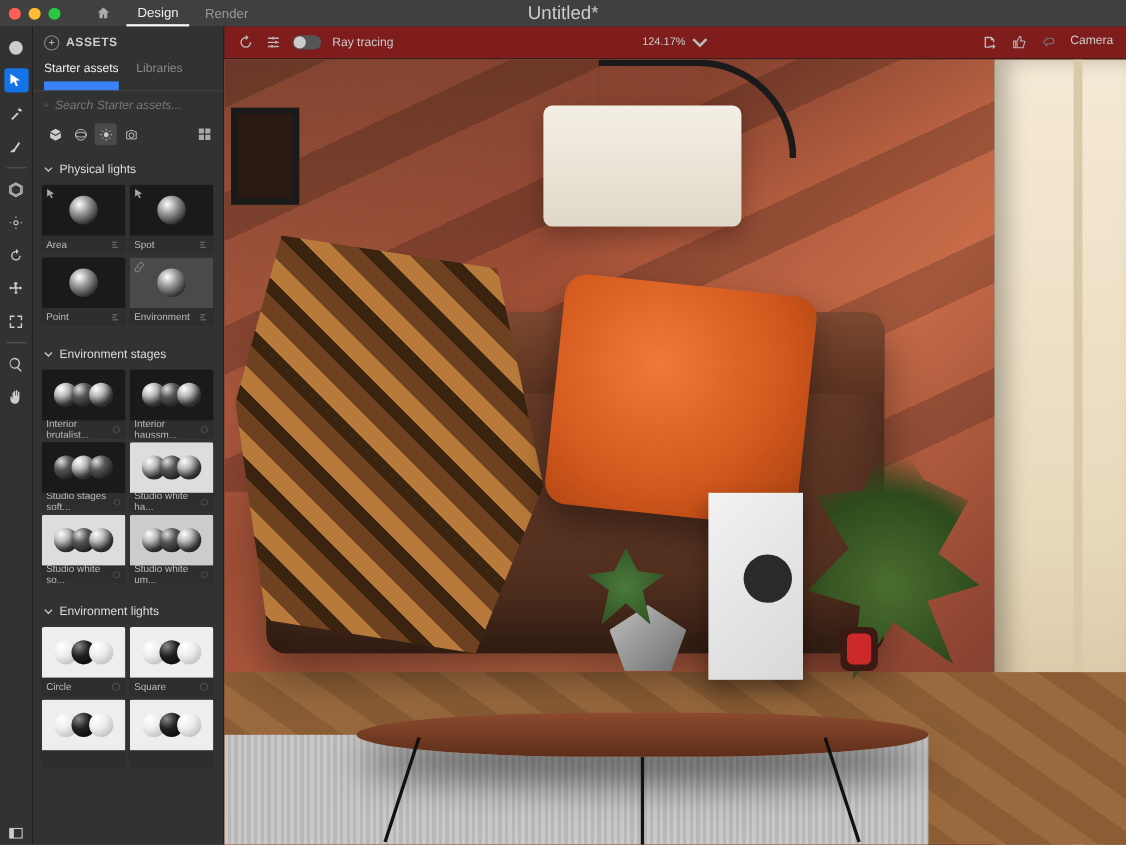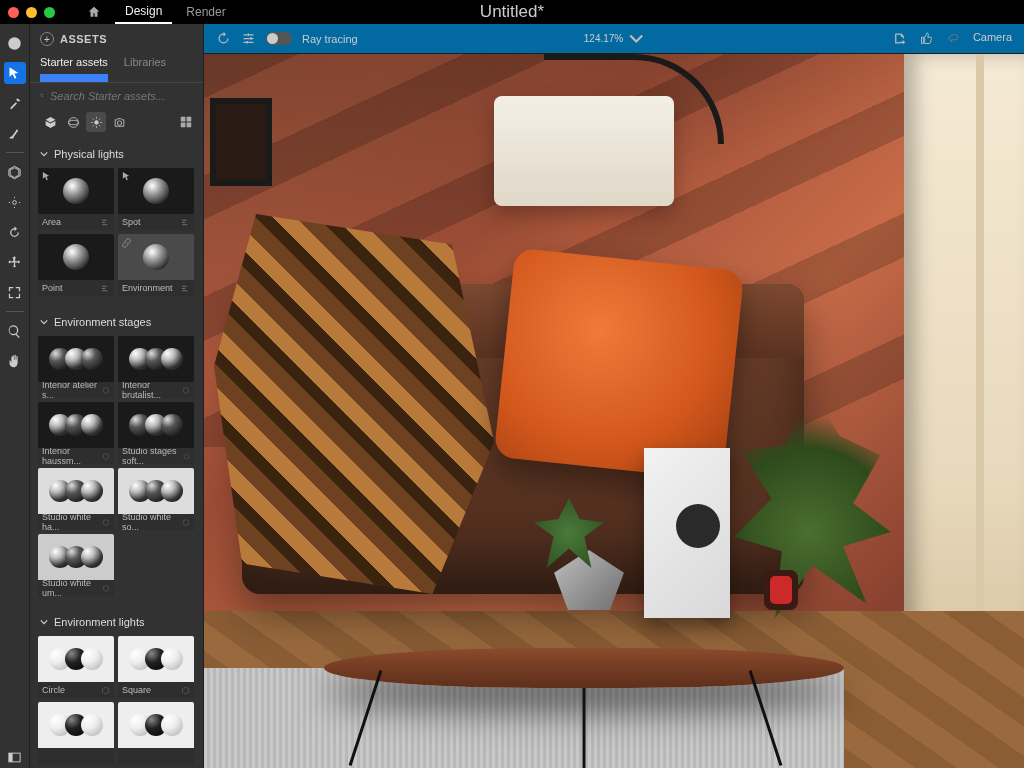--- a/index.html
+++ b/index.html
@@ -1,20 +1,20 @@
 <!DOCTYPE html>
 <html><head>
 <meta charset="utf-8">
 <style>
 * { margin:0; padding:0; box-sizing:border-box; font-family:-apple-system,BlinkMacSystemFont,"Segoe UI",sans-serif; }
 body { width:1024px; height:768px; background:#2a2a2a; color:#ccc; overflow:hidden; font-size:11px; }
 .app { display:flex; flex-direction:column; height:100%; }
 
 
-.titlebar { height:24px; background:#000000; display:flex; align-items:center; padding:0 8px; position:relative; }
+.titlebar { height:24px; background:#404040; display:flex; align-items:center; padding:0 8px; position:relative; }
 .traffic { display:flex; gap:7px; }
 .traffic span { width:11px; height:11px; border-radius:50%; display:block; }
 .tl-close{background:#ff5f57;} .tl-min{background:#febc2e;} .tl-max{background:#28c840;}
 .titlebar .tabs { display:flex; margin-left:22px; gap:4px; }
 .titlebar .tab { padding:4px 10px; font-size:12px; color:#999; cursor:default; display:flex; align-items:center; gap:6px; }
 .titlebar .tab.active { color:#eee; border-bottom:2px solid #fff; }
 .titlebar .home-icon { width:14px; height:14px; fill:#aaa; }
 .titlebar .doc { position:absolute; left:50%; transform:translateX(-50%); font-size:17px; color:#ccc; }
 
 
@@ -63,21 +63,21 @@
 .sph{width:26px;height:26px;border-radius:50%;background:radial-gradient(circle at 35% 30%,#fff,#999 35%,#222 80%);}
 .env-sph{display:flex;gap:-6px;}
 .env-sph span{width:22px;height:22px;border-radius:50%;margin-left:-6px;}
 .env-sph span:first-child{margin-left:0;}
 .chrome{background:radial-gradient(circle at 30% 25%,#fff,#bbb 30%,#333 65%,#111);}
 .chrome.d{background:radial-gradient(circle at 30% 25%,#ddd,#555 35%,#000);}
 .white{background:radial-gradient(circle at 30% 25%,#fff,#eee 40%,#aaa);}
 .black{background:radial-gradient(circle at 30% 25%,#888,#222 40%,#000);}
 
 
-.viewcol { flex:1; display:flex; flex-direction:column; background:#0369a1; }
+.viewcol { flex:1; display:flex; flex-direction:column; background:#7f1d1d; }
 .viewbar { height:30px; display:flex; align-items:center; padding:0 12px; gap:14px; border-bottom:1px solid #1e1e1e; }
 .viewbar .left{display:flex;gap:10px;align-items:center;}
 .viewbar svg{width:15px;height:15px;fill:#bbb;}
 .toggle{width:26px;height:13px;background:#555;border-radius:7px;position:relative;cursor:default;}
 .toggle::after{content:'';position:absolute;left:1px;top:1px;width:11px;height:11px;background:#ccc;border-radius:50%;}
 .viewbar .rt{font-size:11px;color:#ccc;}
 .viewbar .center{position:absolute;left:50%;transform:translateX(-50%);display:flex;align-items:center;gap:6px;font-size:10px;color:#ccc;}
 .viewbar .right{margin-left:auto;display:flex;align-items:flex-start;gap:12px;}
 .viewbar .cam{font-size:11px;color:#ccc;}
 
@@ -318,35 +318,20 @@
         <div class="section-head">
           <svg class="chev" viewBox="0 0 10 10">
               <path d="M1 3l4 4 4-4" fill="none" stroke="#ccc" stroke-width="1.5"></path>
             </svg>
           <span class="label">Environment stages</span>
         </div>
         <div class="thumbs">
           <div class="thumb">
               <div class="img">
                 <div class="env-sph">
-                  <span class="chrome d"></span>
-                  <span class="chrome"></span>
-                  <span class="chrome d"></span>
-                </div>
-              </div>
-              <div class="cap">
-                <span>Interior atelier s...</span>
-                <svg class="sl" viewBox="0 0 24 24">
-                  <path d="M12 3l8 4v10l-8 4-8-4V7z" fill="none" stroke="#888"></path>
-                </svg>
-              </div>
-            </div>
-          <div class="thumb">
-              <div class="img">
-                <div class="env-sph">
                   <span class="chrome"></span>
                   <span class="chrome d"></span>
                   <span class="chrome"></span>
                 </div>
               </div>
               <div class="cap">
                 <span>Interior brutalist...</span>
                 <svg class="sl" viewBox="0 0 24 24">
                   <path d="M12 3l8 4v10l-8 4-8-4V7z" fill="none" stroke="#888"></path>
                 </svg>

